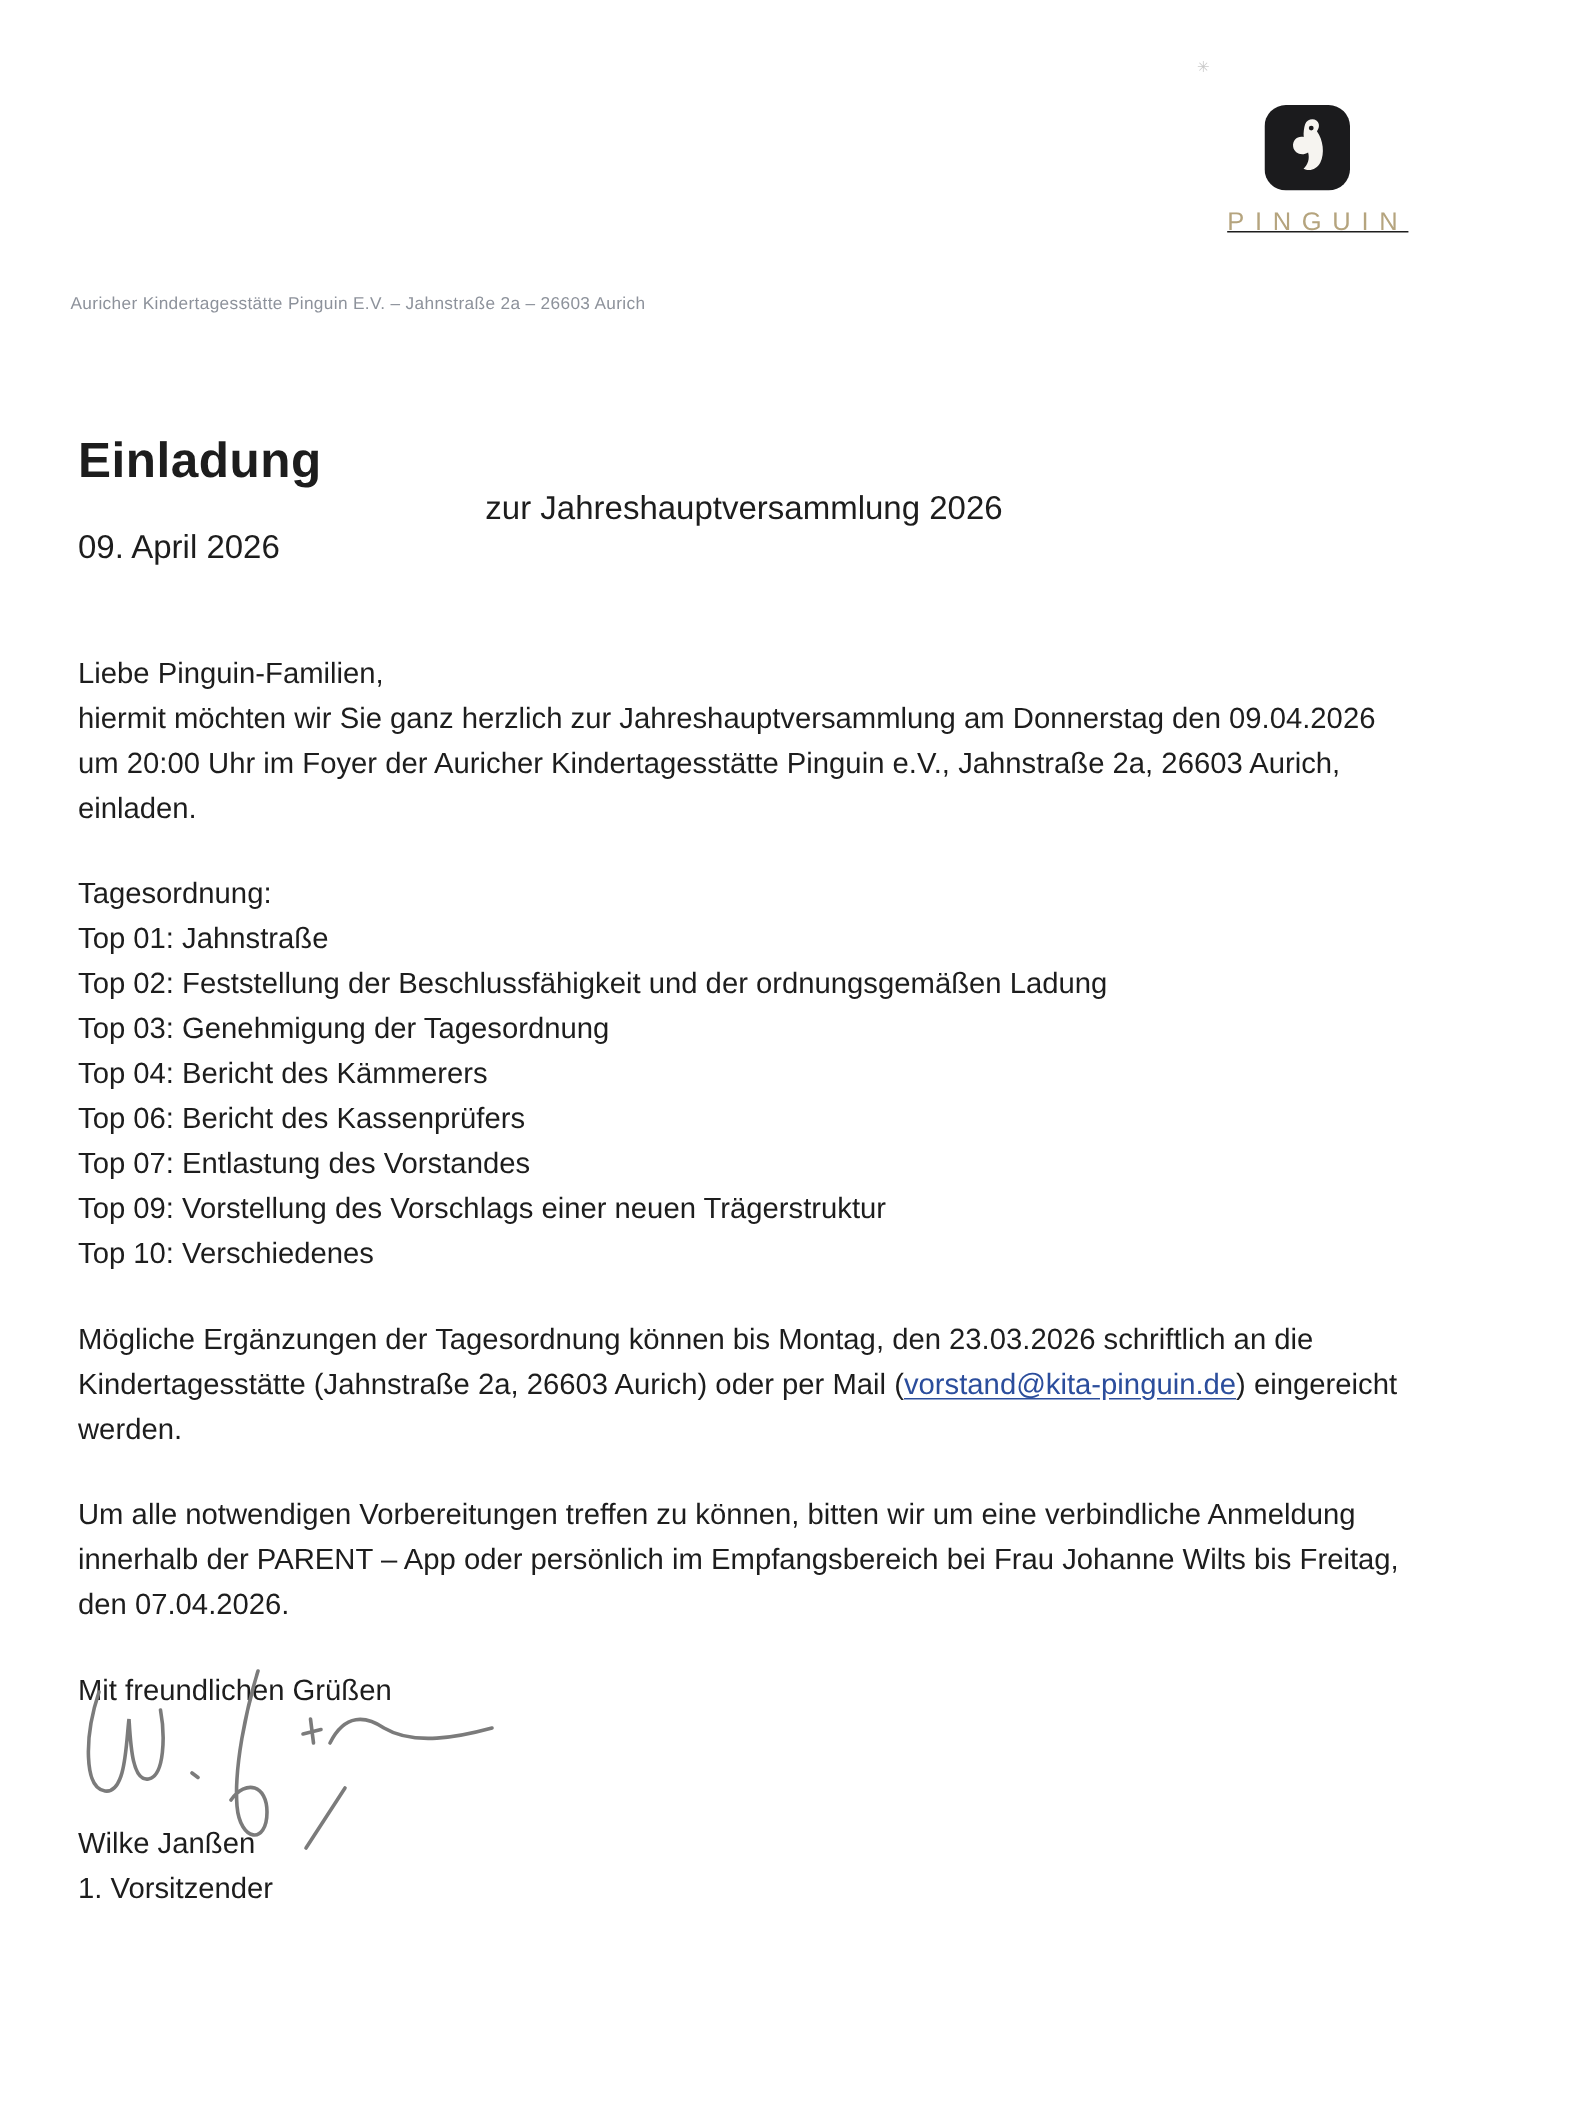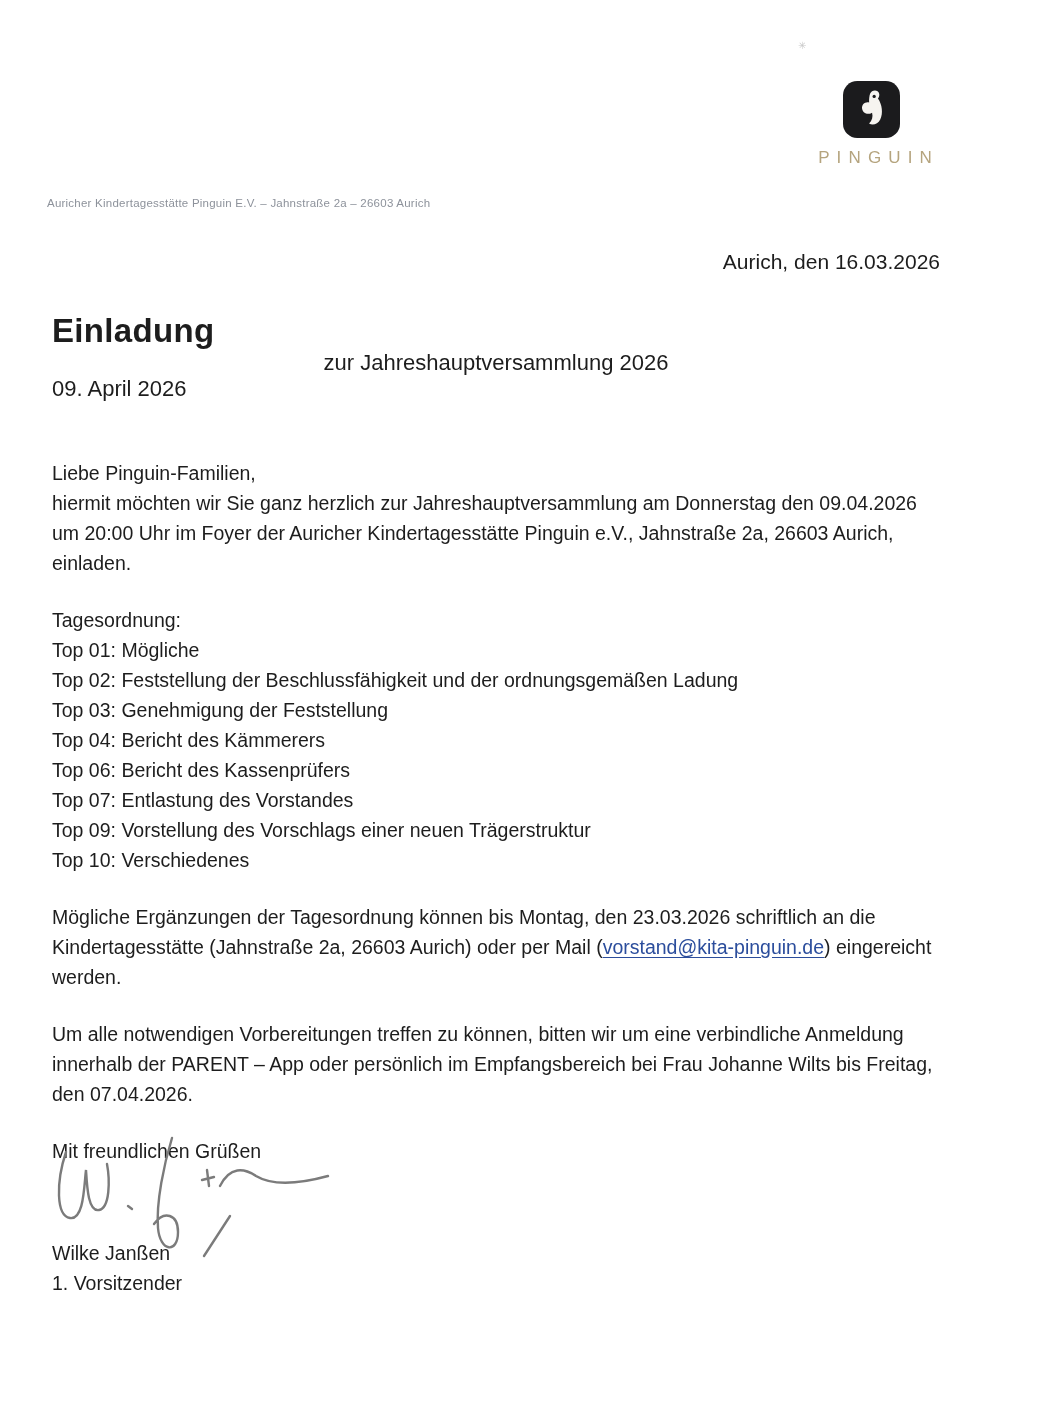--- a/index.html
+++ b/index.html
@@ -13,24 +13,25 @@
     height: 1409px;
     margin: 0 auto;
     background: #ffffff;
     font-family: "Liberation Sans", "DejaVu Sans", sans-serif;
     color: #1d1d1d;
     overflow: hidden;
   }
   
   .logo-block {
     position: absolute;
-    top: 81px;
+    top: 70px;
     right: 126px;
     width: 120px;
     text-align: center;
+    text-decoration: underline;
   }
   .logo-icon {
     display: inline-block;
     width: 57px;
     height: 57px;
   }
   .logo-wordmark {
     margin-top: 6px;
     font-size: 17px;
     letter-spacing: 0.42em;
@@ -140,41 +141,40 @@
         <circle cx="32.8" cy="16.2" r="1.7" fill="#1b1b1d"></circle>
       </svg>
     </span>
     <div class="logo-wordmark">PINGUIN</div>
   </div>
 
   <div class="sender-line">Auricher Kindertagesstätte Pinguin E.V. – Jahnstraße 2a – 26603 Aurich</div>
 
   <div class="content">
 
-    <p class="date-line para">Aurich, den 16.03.2026</p>
 
     <h1 class="doc-title">Einladung</h1>
     <p class="doc-subtitle para">zur Jahreshauptversammlung 2026</p>
 
     <p class="event-date para">09. April 2026</p>
 
     <div class="body-text salutation-block">
       <p class="para">Liebe Pinguin-Familien,</p>
       <p class="para">hiermit möchten wir Sie ganz herzlich zur Jahreshauptversammlung am Donnerstag den 09.04.2026 um 20:00 Uhr im Foyer der Auricher Kindertagesstätte Pinguin e.V., Jahnstraße 2a, 26603 Aurich, einladen.</p>
     </div>
 
     <div class="body-text gap agenda-list">
       <p class="para">Tagesordnung:</p>
       <div>
 
-          <p class="para agenda-item">Top 01: Mögliche</p>
+          <p class="para agenda-item">Top 01: Jahnstraße</p>
 
           <p class="para agenda-item">Top 02: Feststellung der Beschlussfähigkeit und der ordnungsgemäßen Ladung</p>
 
-          <p class="para agenda-item">Top 03: Genehmigung der Feststellung</p>
+          <p class="para agenda-item">Top 03: Genehmigung der Tagesordnung</p>
 
           <p class="para agenda-item">Top 04: Bericht des Kämmerers</p>
 
 
           <p class="para agenda-item">Top 06: Bericht des Kassenprüfers</p>
 
           <p class="para agenda-item">Top 07: Entlastung des Vorstandes</p>
 
 
           <p class="para agenda-item">Top 09: Vorstellung des Vorschlags einer neuen Trägerstruktur</p>

